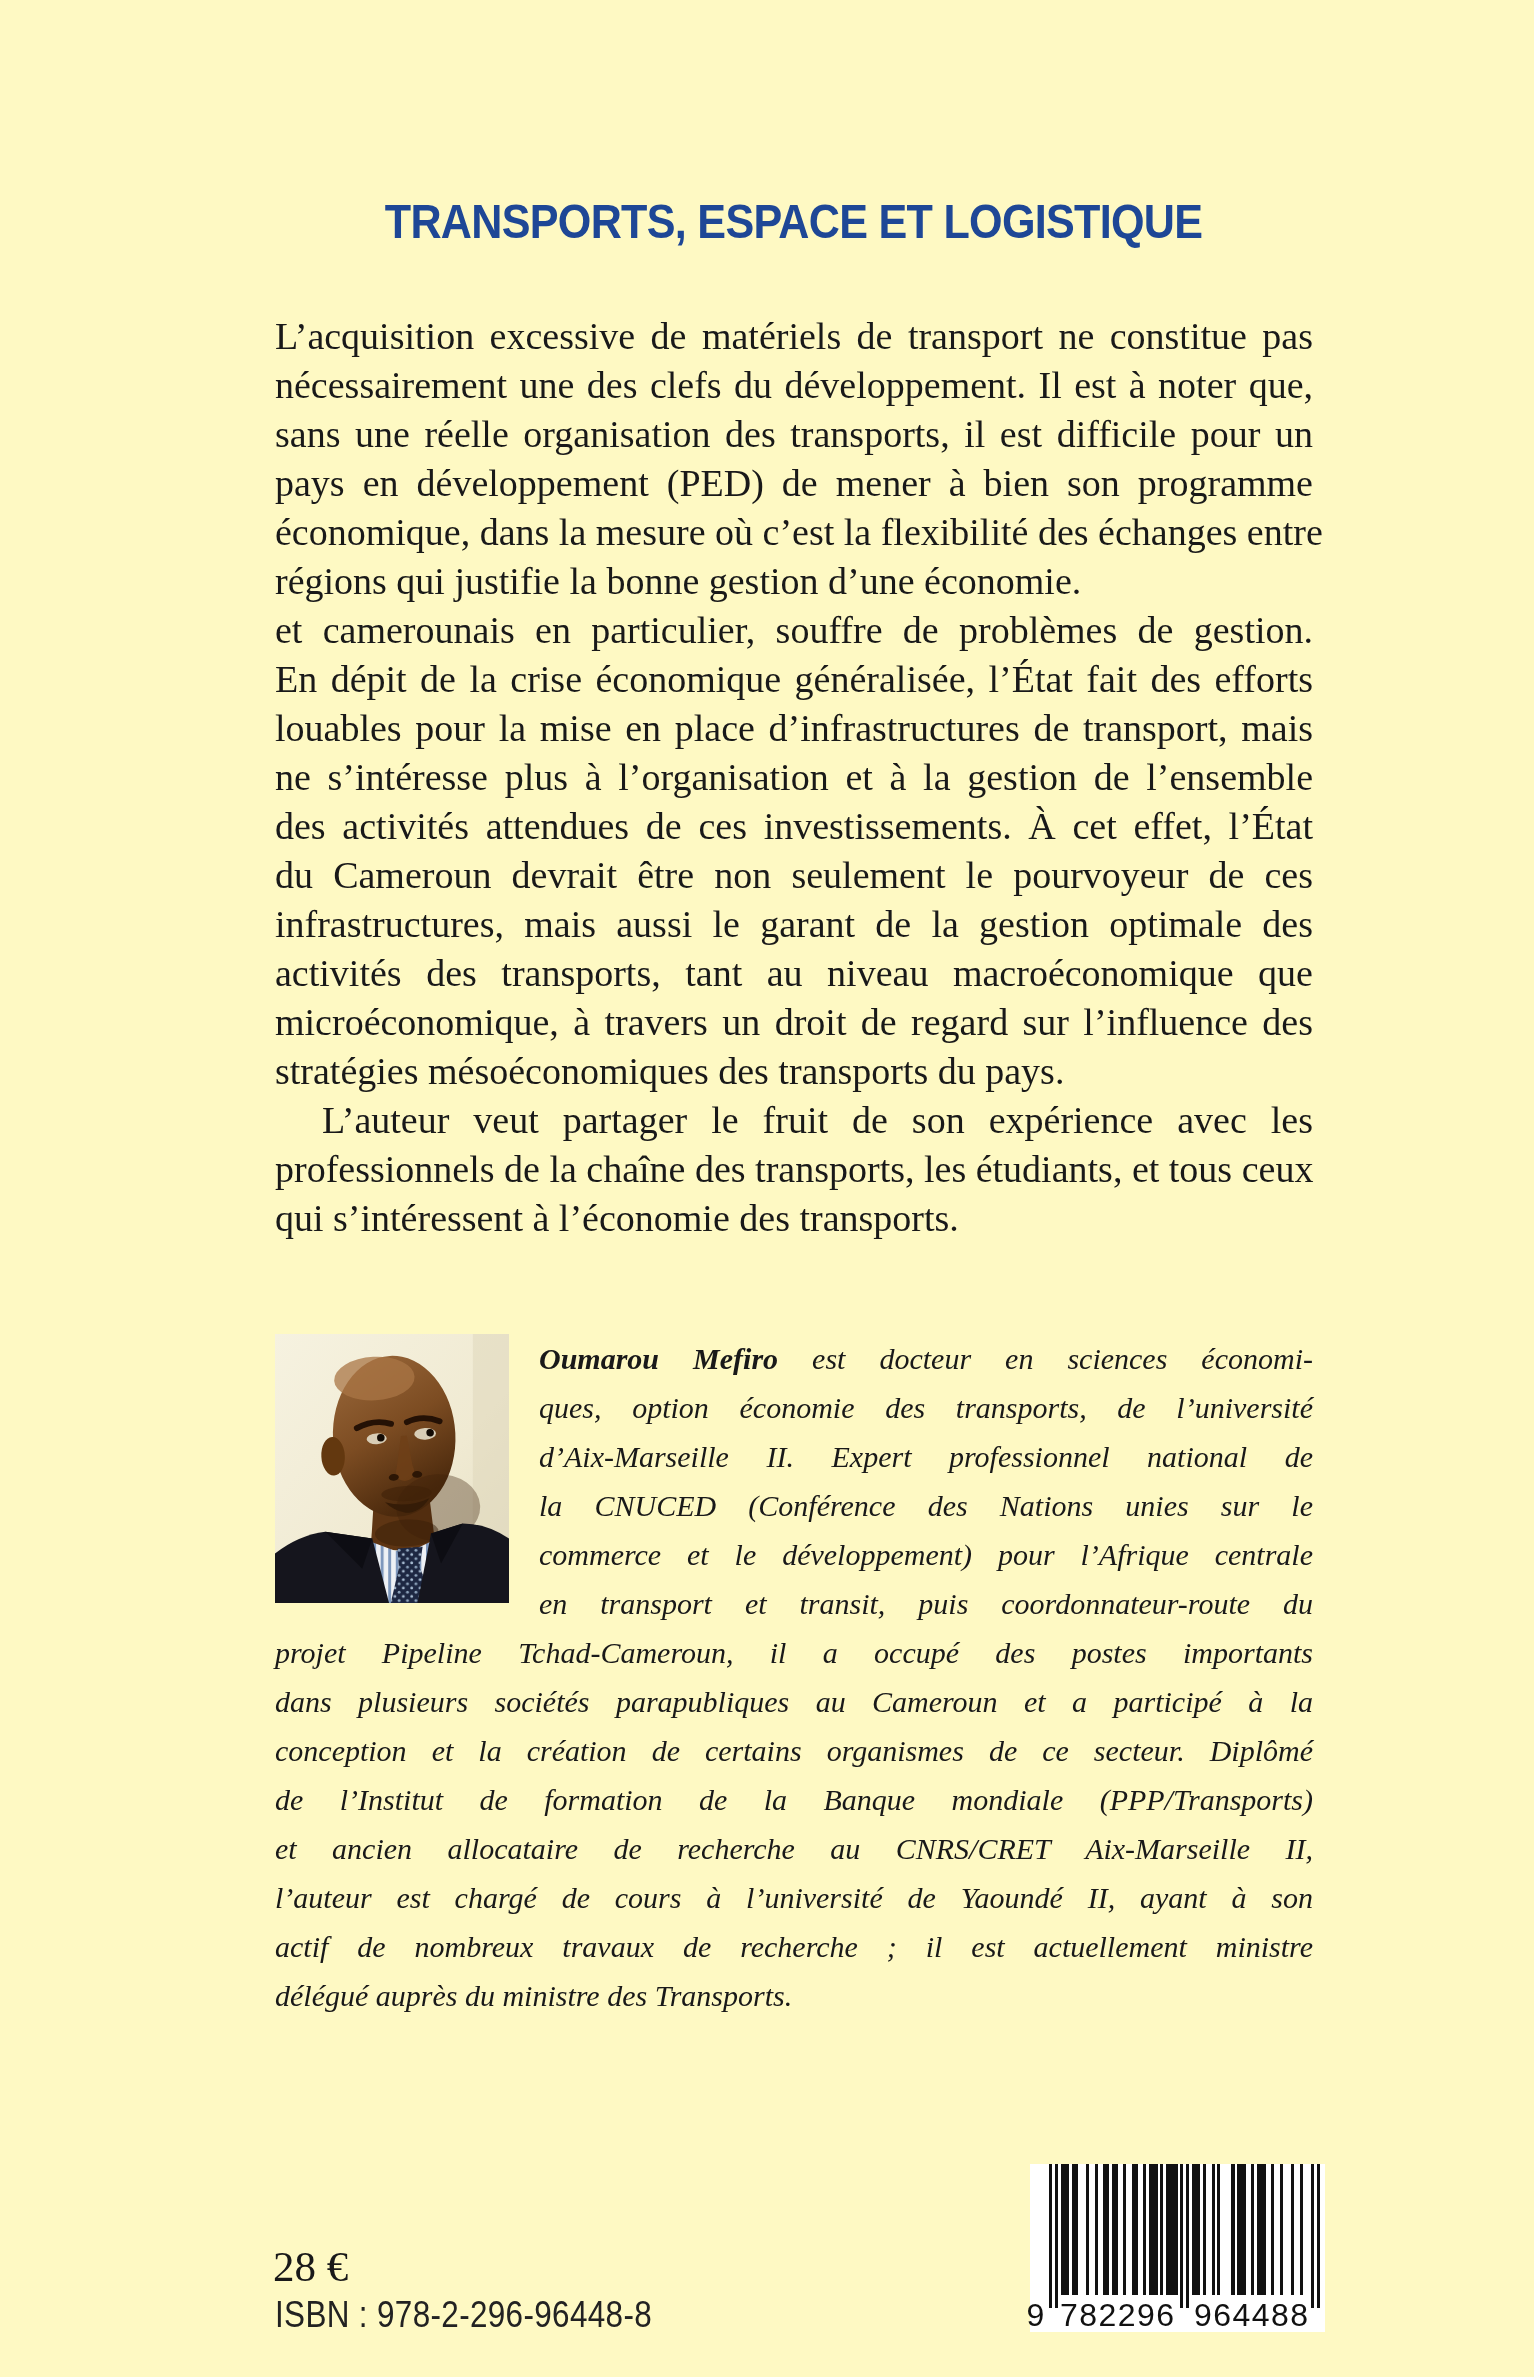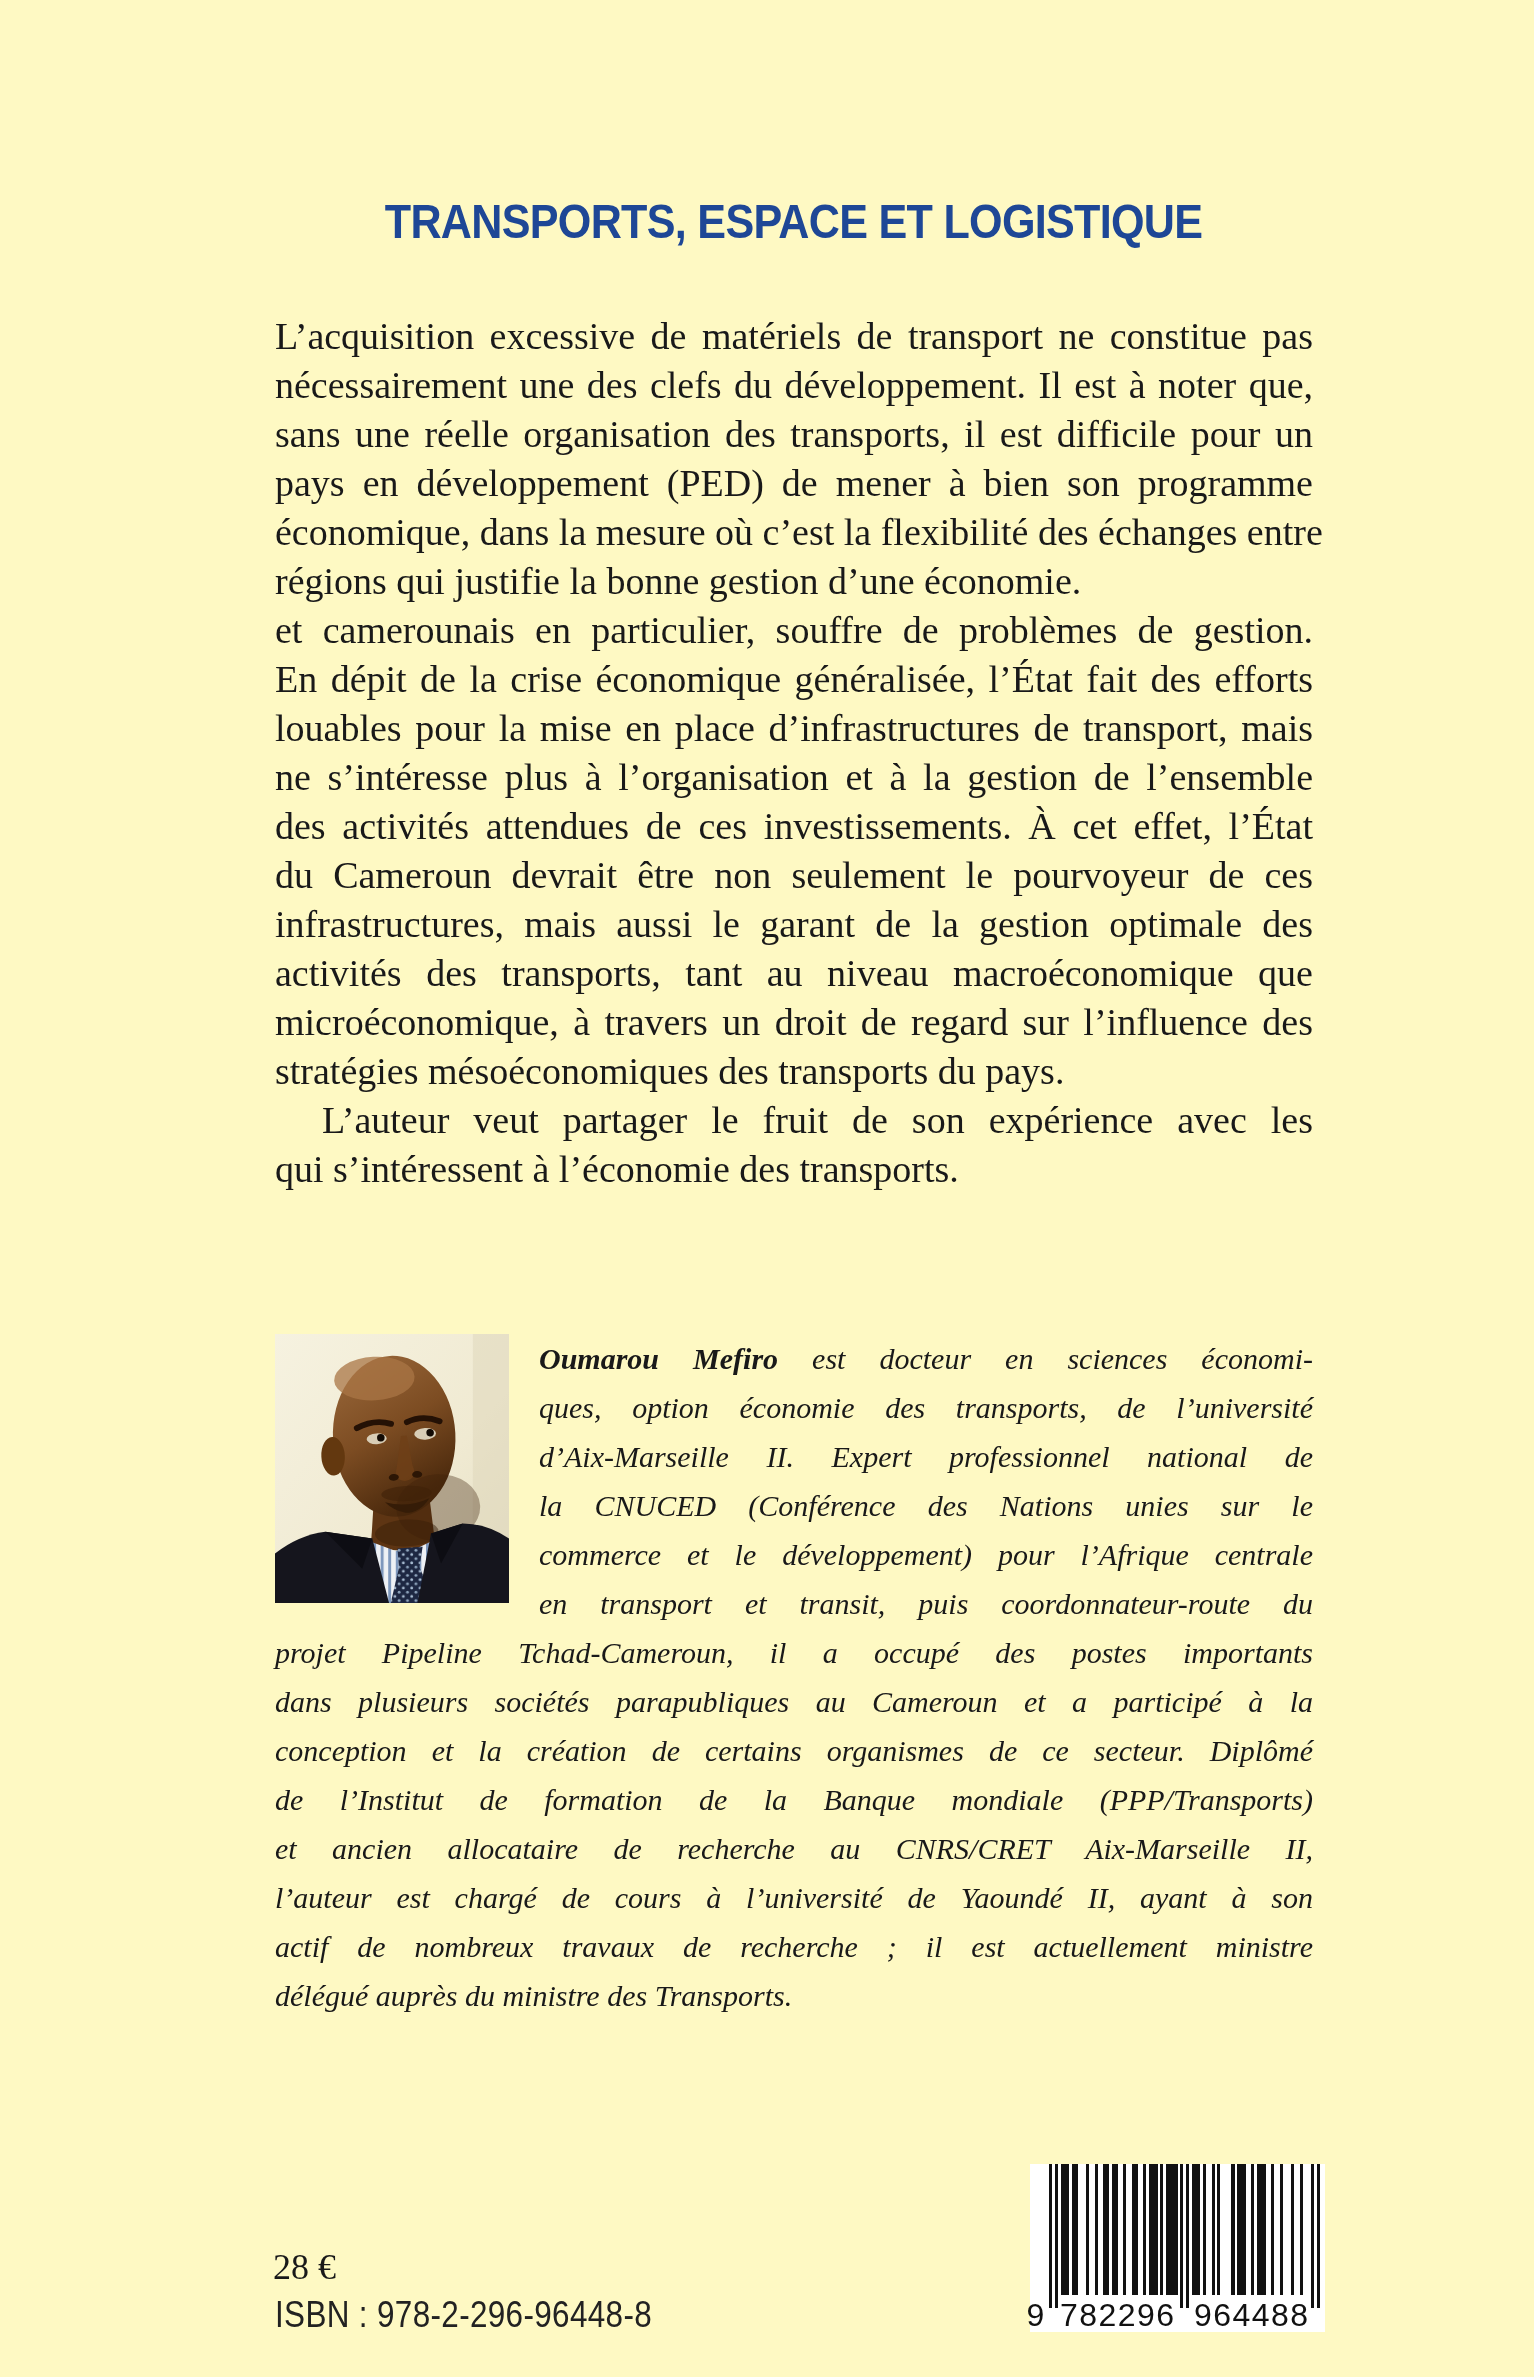--- a/index.html
+++ b/index.html
@@ -58,21 +58,21 @@
     font-size:30px;
     text-align:justify;
     text-align-last:justify;
     white-space:nowrap;
   }
   .bio-line.last{ text-align-last:left; }
   .bio-name{ font-weight:bold; }
   
   .price{
     position:absolute;left:273px;top:2245px;
-    font-size:36px;line-height:44px;
+    font-size:43px;line-height:44px;
   }
   .isbn{
     position:absolute;left:275px;top:2295px;
     font-family:"Liberation Sans", sans-serif;
     font-size:37px;line-height:39px;
     letter-spacing:0.4px;
     transform:scaleX(0.85);
     transform-origin:left top;
     color:#222;
     white-space:nowrap;
@@ -115,20 +115,21 @@
       <div class="line">En dépit de la crise économique généralisée, l’État fait des efforts</div>
       <div class="line">louables pour la mise en place d’infrastructures de transport, mais</div>
       <div class="line">ne s’intéresse plus à l’organisation et à la gestion de l’ensemble</div>
       <div class="line">des activités attendues de ces investissements. À cet effet, l’État</div>
       <div class="line">du Cameroun devrait être non seulement le pourvoyeur de ces</div>
       <div class="line">infrastructures, mais aussi le garant de la gestion optimale des</div>
       <div class="line">activités des transports, tant au niveau macroéconomique que</div>
       <div class="line">microéconomique, à travers un droit de regard sur l’influence des</div>
       <div class="line para-end">stratégies mésoéconomiques des transports du pays.</div>
       <div class="line indent">L’auteur veut partager le fruit de son expérience avec les</div>
+      <div class="line">professionnels de la chaîne des transports, les étudiants, et tous ceux</div>
       <div class="line para-end">qui s’intéressent à l’économie des transports.</div>
     </div>
 
   <div class="bio-block">
     <div class="bio-row">
       <div class="author-photo">
         <svg viewBox="0 0 279 321" preserveAspectRatio="none">
           <defs>
             <linearGradient id="bgG" x1="0" y1="0" x2="1" y2="1">
               <stop offset="0" stop-color="#f6f2e0"></stop>

